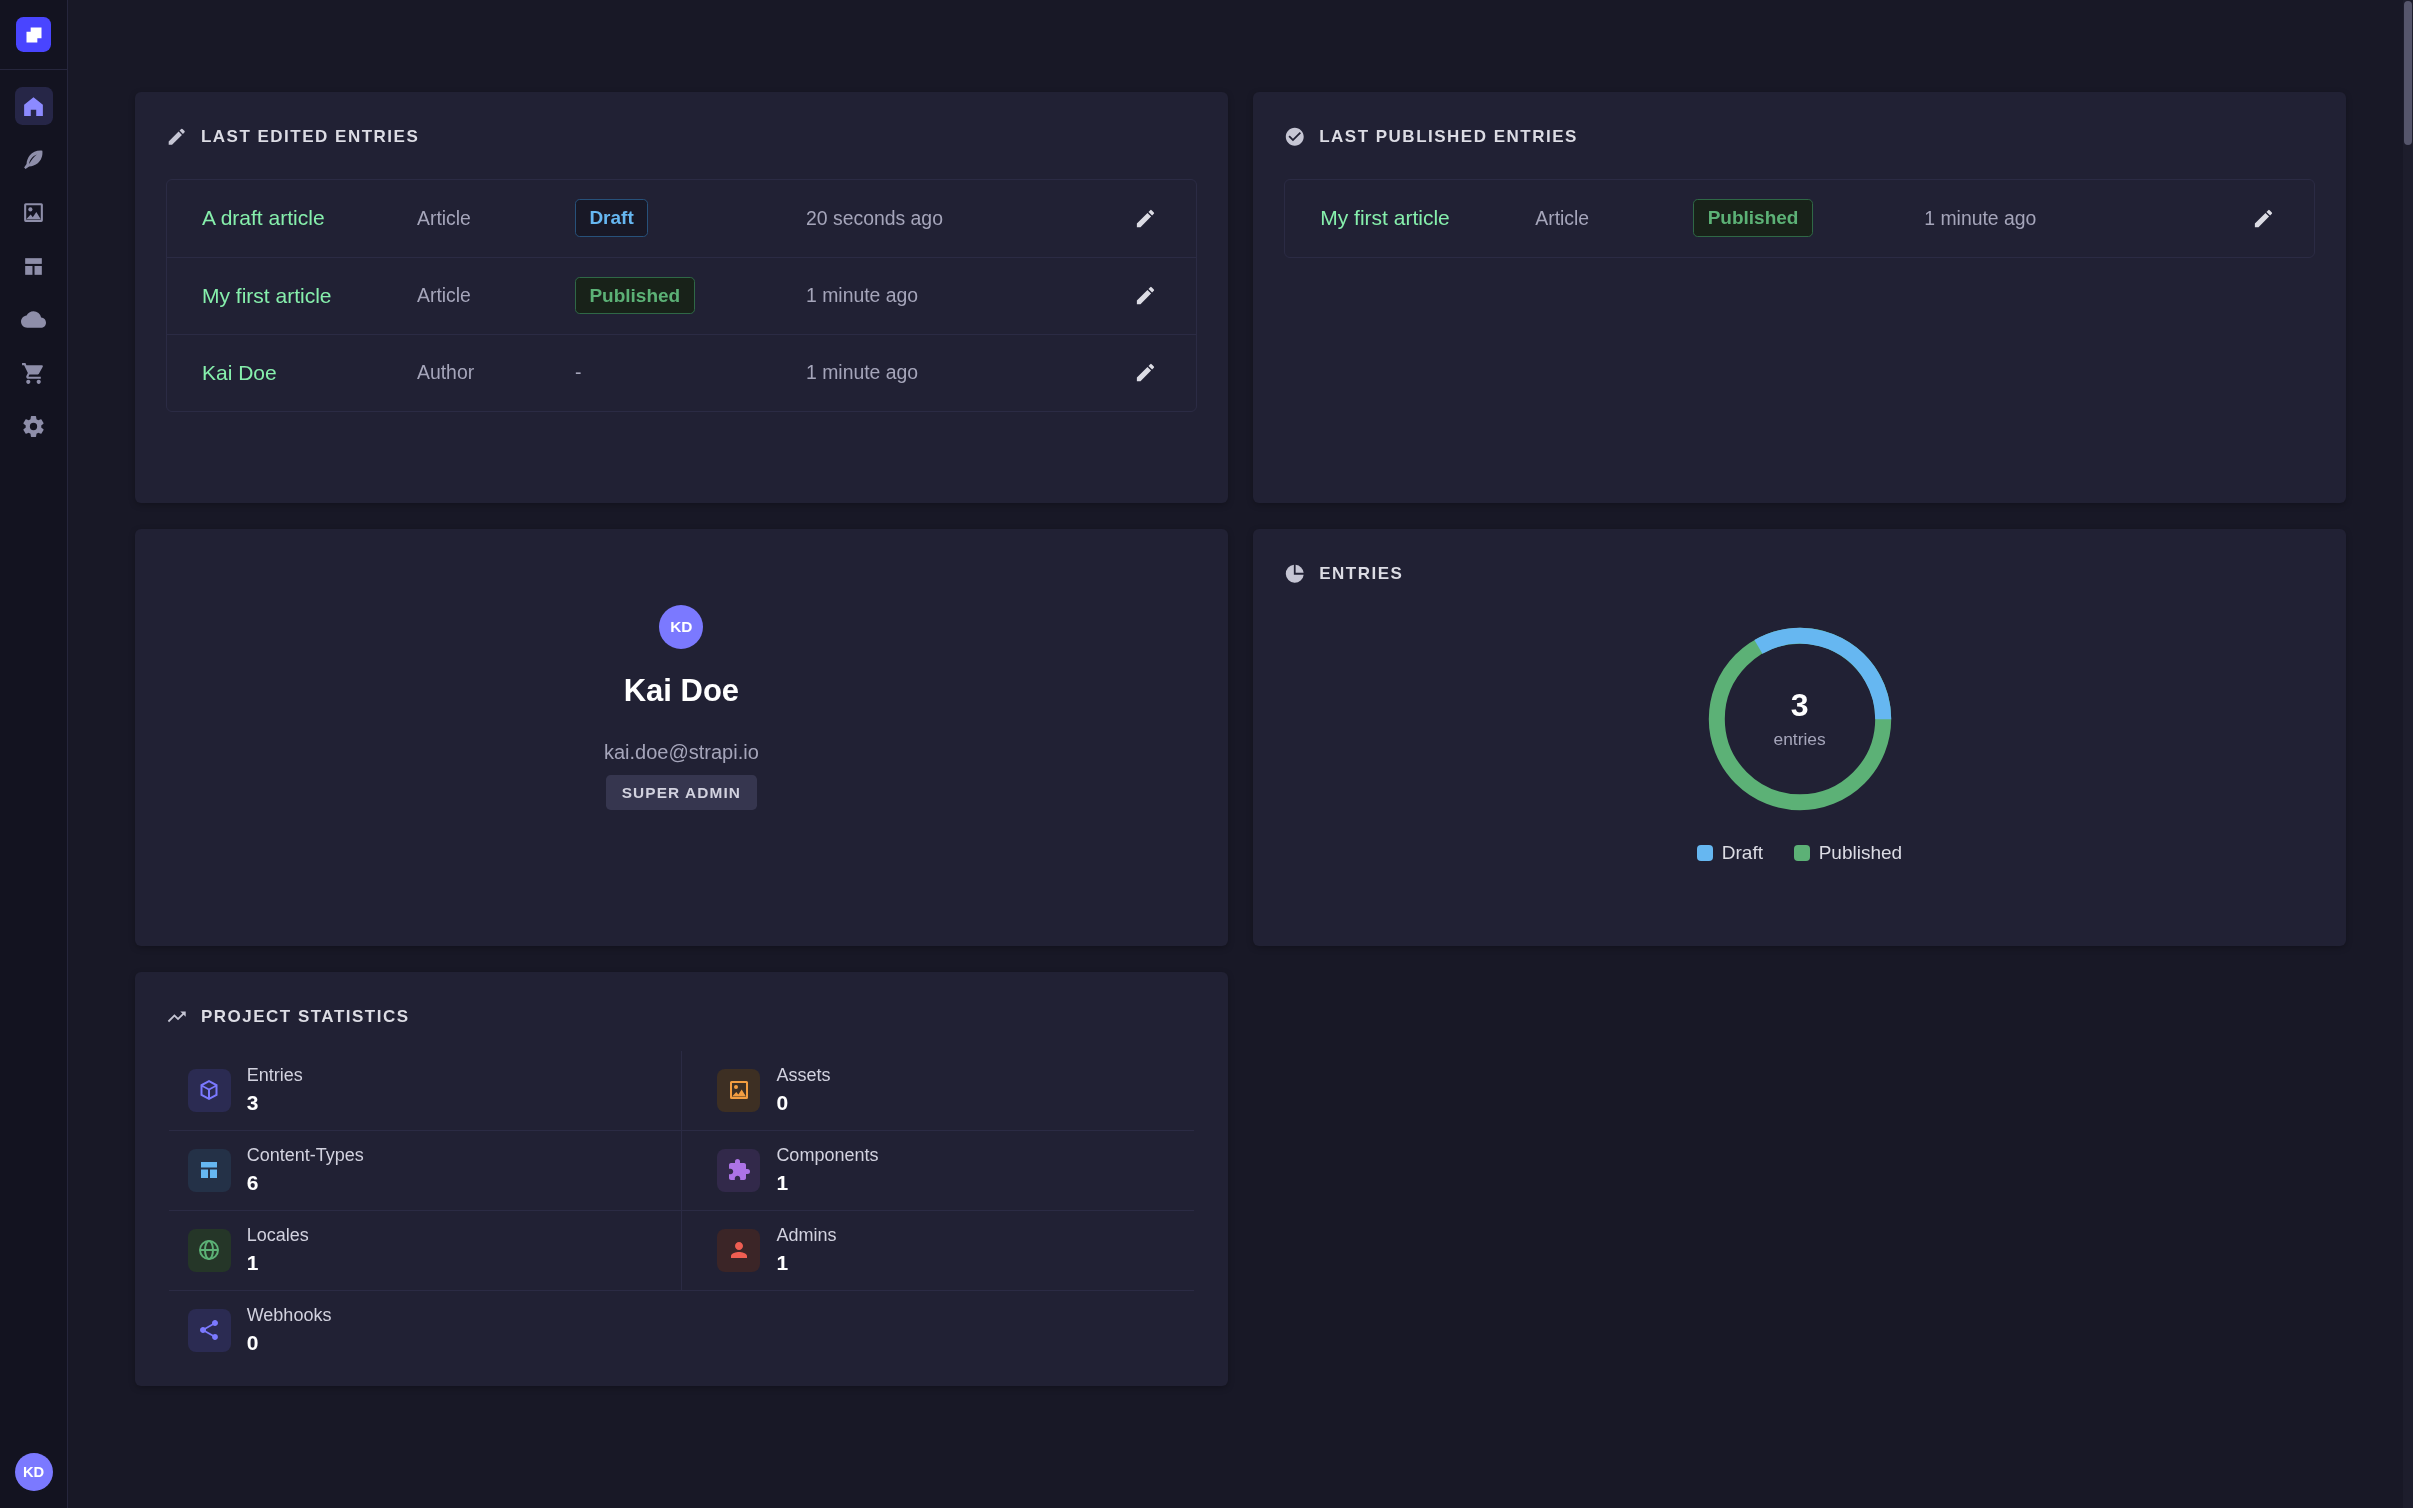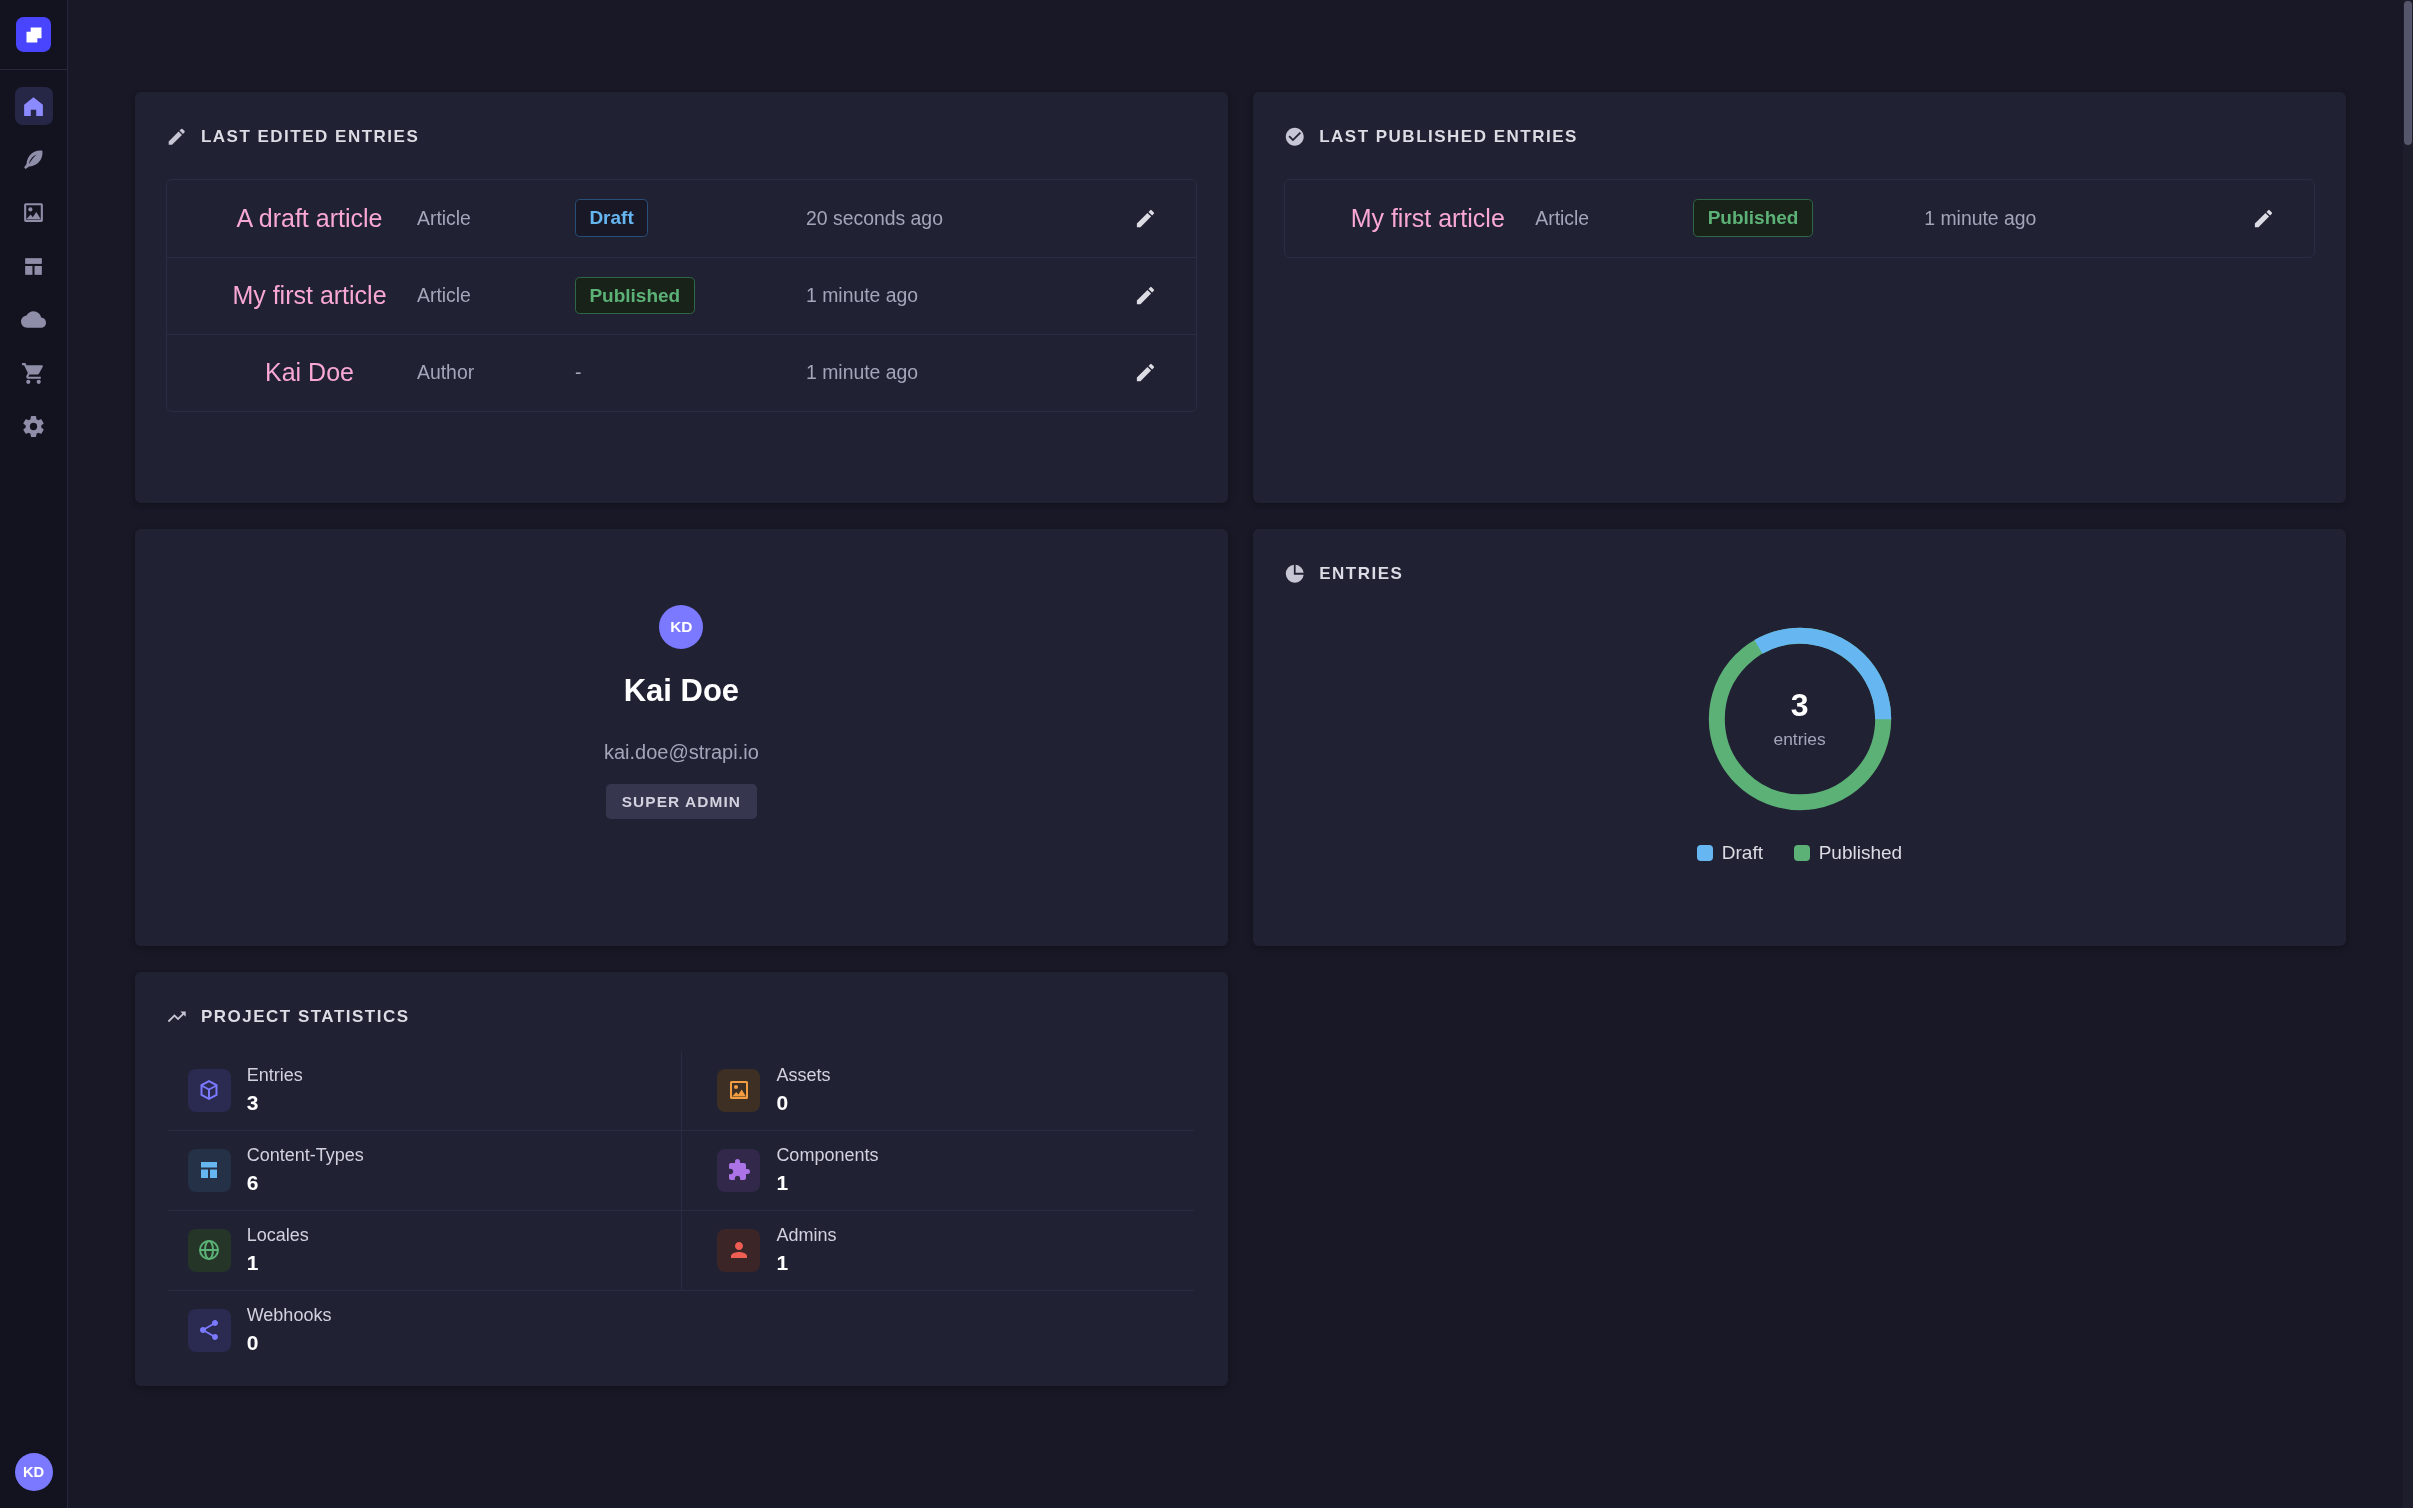--- a/index.html
+++ b/index.html
@@ -57,21 +57,21 @@
   .card-header { display: flex; align-items: center; gap: 13.4px; }
   .card-header .hdr-icon { width: 21.5px; height: 21.5px; color: #c6c6d4; display: inline-flex; }
   .card-header .hdr-icon svg { width: 100%; height: 100%; }
   .card-title { font-size: 17px; font-weight: 700; letter-spacing: 1.5px; color: #dcdce4; }
   .header-link { margin-left: auto; color: #7b79ff; font-size: 20px; cursor: pointer; text-decoration: none; }
 
   
   .rows { margin-top: 31px; border: 0.7px solid #2b2b44; border-radius: 6px; }
   .row { display: flex; align-items: center; height: 77px; padding: 0 35px; cursor: pointer; }
   .row + .row { border-top: 0.7px solid #2b2b44; }
-  .cell-name { width: 215px; font-size: 25px; color: #f9a8d4; text-align: center; }
+  .cell-name { width: 215px; font-size: 21px; color: #86efac; }
   .cell-type { width: 158px; font-size: 19.4px; color: #a5a5ba; }
   .cell-status { width: 231px; }
   .cell-time { flex: 1; font-size: 19.4px; color: #a5a5ba; }
   .icon-btn { background: none; border: none; color: #dcdce4; cursor: pointer; display: inline-flex; padding: 4px; }
   .icon-btn svg { width: 23px; height: 23px; }
 
   .badge {
     display: inline-block; font-size: 19px; font-weight: 700;
     padding: 6.7px 13.4px; border-radius: 4.7px; border: 0.7px solid transparent;
   }
@@ -82,21 +82,21 @@
   
   .profile-body { display: flex; flex-direction: column; align-items: center; }
   .profile-avatar {
     width: 44px; height: 44px; border-radius: 50%; background: #7b79ff;
     display: flex; align-items: center; justify-content: center;
     font-size: 15.4px; font-weight: 700; color: #ffffff; margin-top: 42px;
   }
   .profile-name { font-size: 31px; font-weight: 700; margin-top: 24px; }
   .profile-email { font-size: 20px; color: #a5a5ba; margin-top: 32px; }
   .role-badge {
-    margin-top: 20px; background: #36364f; color: #d2d2df;
+    margin-top: 11px; background: #36364f; color: #d2d2df;
     font-size: 15.4px; font-weight: 700; letter-spacing: 1.1px;
     padding: 8.7px 16px; border-radius: 4.7px;
   }
 
   
   .entries-body { display: flex; flex-direction: column; align-items: center; }
   .donut-wrap { position: relative; width: 192px; height: 192px; margin-top: 38px; }
   .donut-wrap svg { width: 100%; height: 100%; }
   .donut-center {
     position: absolute; inset: 0; display: flex; flex-direction: column;

